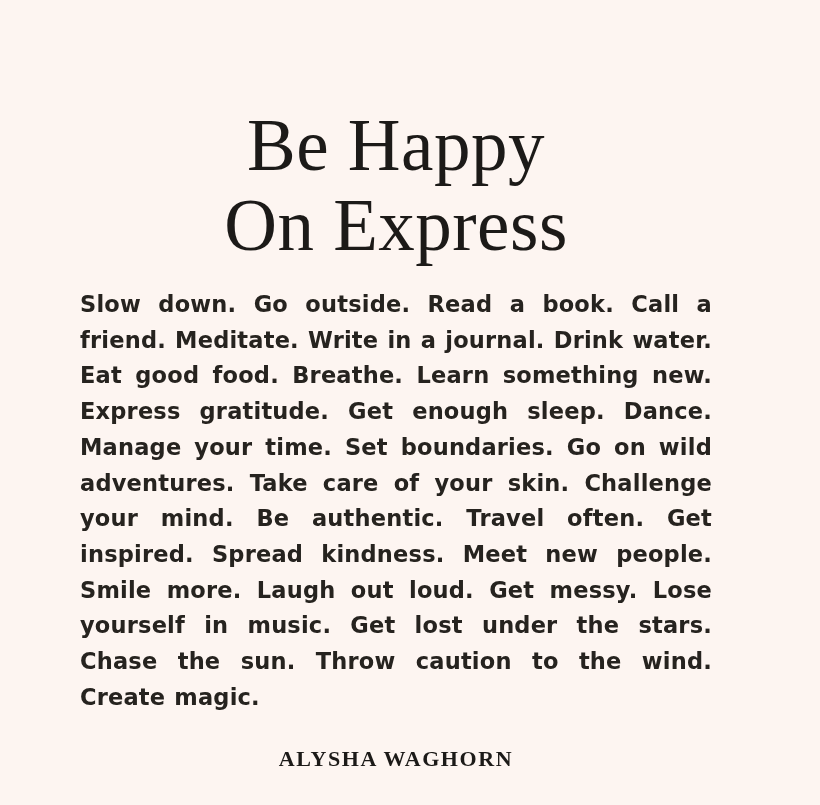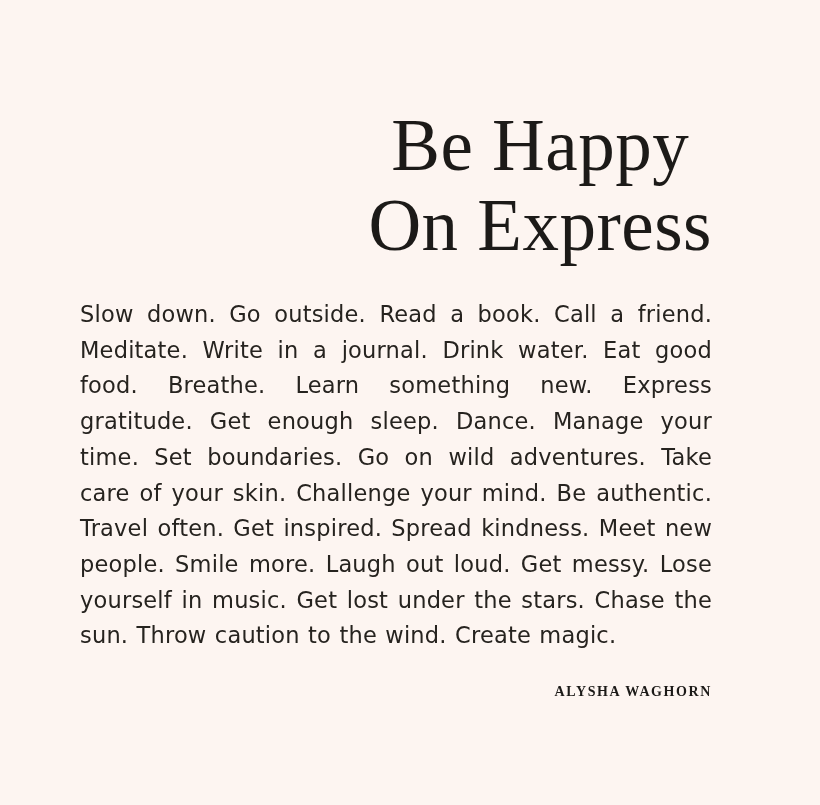--- a/index.html
+++ b/index.html
@@ -15,60 +15,59 @@
   }
   .poster {
     position: relative;
     width: 792px;
     height: 805px;
     background: #fdf5f1;
     box-sizing: border-box;
     padding: 0 80px;
     display: flex;
     flex-direction: column;
-    align-items: flex-end;
   }
   .title-block {
     margin-top: 110px;
     text-align: center;
     color: #1c1a18;
     font-family: "Liberation Serif", serif;
     font-weight: 400;
     line-height: 0.98;
     letter-spacing: 0.5px;
   }
   .title-line {
     font-size: 73px;
     display: block;
     white-space: nowrap;
   }
   .title-line.line2 {
     margin-top: 8px;
   }
   .body-block {
-    margin-top: 36px;
+    margin-top: 26px;
     color: #26231f;
     font-size: 22.5px;
     line-height: 35.7px;
     text-align: justify;
     text-align-last: left;
     letter-spacing: 0.2px;
     word-spacing: 1px;
     font-family: "DejaVu Sans", sans-serif;
-    font-weight: 400;
+    font-weight: 700;
   }
   .body-block p {
     margin: 0;
   }
   .byline {
     margin-top: 30px;
     text-align: center;
     font-family: "Liberation Serif", serif;
     font-weight: 700;
-    font-size: 14px;
+    font-size: 22px;
     letter-spacing: 1.6px;
     color: #1c1a18;
   }
 </style>
 </head>
 <body>
 
 <div class="poster">
 
   <div class="title-block">

